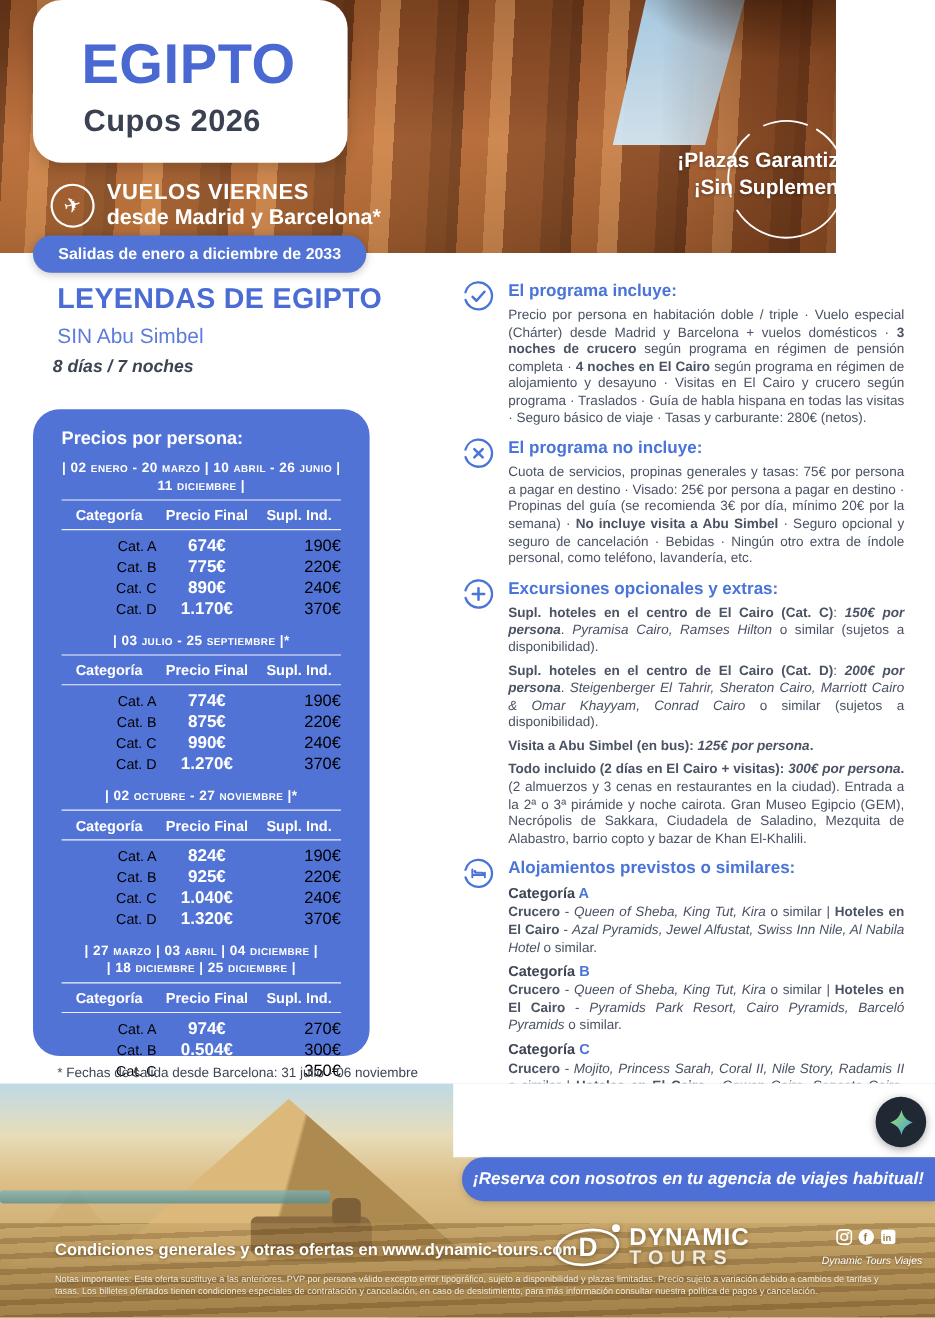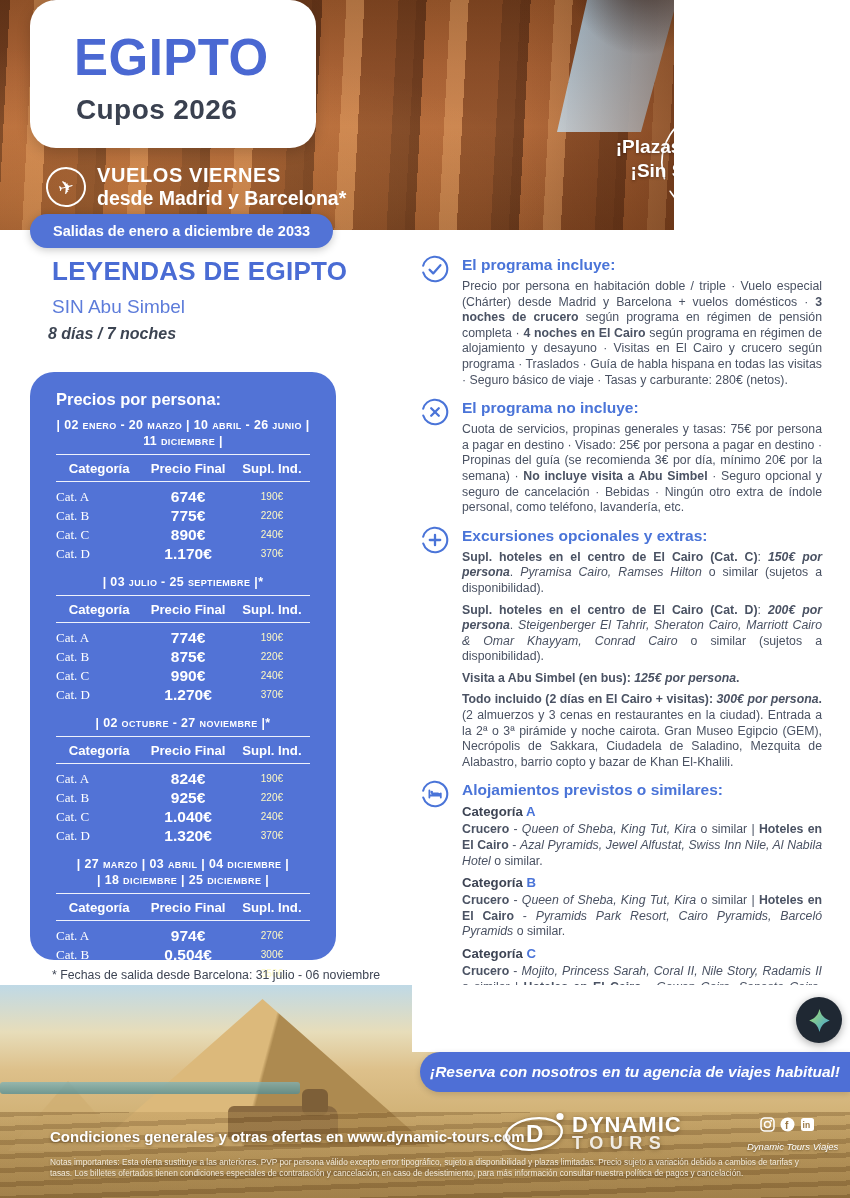--- a/index.html
+++ b/index.html
@@ -1,20 +1,20 @@
 <!DOCTYPE html>
 <html><head>
 <meta charset="utf-8">
 <style>
   html,body{margin:0;padding:0;background:#e8e8e8}
   .page{position:relative;width:850px;height:1198px;margin:0 auto;overflow:hidden;
         background:#fff;font-family:"Liberation Sans",sans-serif;}
 
   
-  .hero{position:absolute;left:0;top:0;width:674px;height:230px;overflow:hidden;
+  .hero{position:absolute;left:0;top:0;width:760px;height:230px;overflow:hidden;
         background:linear-gradient(180deg,#8e5128 0%,#a96336 30%,#b86f3e 55%,#94562c 100%);}
   .hero-cols{position:absolute;inset:0;
         background:repeating-linear-gradient(93deg,rgba(46,18,6,.5) 0 10px,rgba(150,80,38,.12) 10px 34px,
         rgba(255,196,130,.28) 34px 52px,rgba(80,36,14,.35) 52px 86px,rgba(46,18,6,.42) 86px 104px);}
   .hero-sky{position:absolute;left:548px;top:0;width:150px;height:132px;
         background:linear-gradient(180deg,#a9cfe9,#d3e7f4);clip-path:polygon(26% 0,86% 0,62% 100%,6% 100%);opacity:.95}
   .hero-colR{position:absolute;right:0;top:0;width:160px;height:230px;
         background:linear-gradient(90deg,rgba(60,25,8,0),rgba(90,42,16,.5));}
   .hero-top-dark{position:absolute;left:560px;top:-44px;right:0;height:100px;
         background:radial-gradient(ellipse at 72% 0,rgba(40,16,4,.85),rgba(40,16,4,0) 70%);}
@@ -48,23 +48,23 @@
   .price-box{position:absolute;left:30px;top:372px;width:306px;height:588px;background:#5273d6;border-radius:24px;
         padding:18px 26px;box-sizing:border-box;color:#fff;}
   .price-heading{font-size:16.5px;font-weight:700;margin-bottom:8px;}
   .pt-block{margin-bottom:11px;}
   .date-line{font-size:12.4px;font-weight:700;text-align:center;font-variant:small-caps;letter-spacing:.4px;line-height:16px;}
   .pt-head{display:grid;grid-template-columns:34% 36% 30%;margin-top:5px;padding:5.5px 0;
         border-top:1.5px solid rgba(255,255,255,.9);border-bottom:1.5px solid rgba(255,255,255,.9);}
   .pt-h{text-align:center;font-size:13.2px;font-weight:600;}
   .pt-body{margin-top:5px;}
   .pt-row{display:grid;grid-template-columns:34% 36% 30%;line-height:19px;}
-  .pt-cat{text-align:left;font-size:13px;color:#ffffff;font-family:Liberation Serif, serif;}
+  .pt-cat{text-align:right;font-size:13px;color:#000000;}
   .pt-price{text-align:center;font-size:15.5px;font-weight:800;}
-  .pt-supl{text-align:center;font-size:10px;color:#fef9c3;}
+  .pt-supl{text-align:right;font-size:15px;color:#000000;}
   .footnote{position:absolute;left:52px;top:968px;font-size:12.3px;color:#3e4554;font-weight:500;}
 
   
   .right-col{position:absolute;left:420px;top:256px;width:402px;}
   .info-section{position:relative;padding-left:42px;margin-bottom:11px;}
   .sec-icon{position:absolute;left:0;top:-2px;width:30px;height:30px;}
   .sec-title{font-size:15.5px;font-weight:800;color:#4a74d8;margin:0 0 5px;}
   .info-section p{margin:0 0 6px;font-size:12.3px;line-height:15.6px;color:#4a5263;text-align:justify;}
   .cat-head{font-size:13.2px;line-height:16px;margin:2px 0;color:#3d4454;}
   .rb{font-weight:700}.ri{font-style:italic}.rc{color:#4a74d8}

